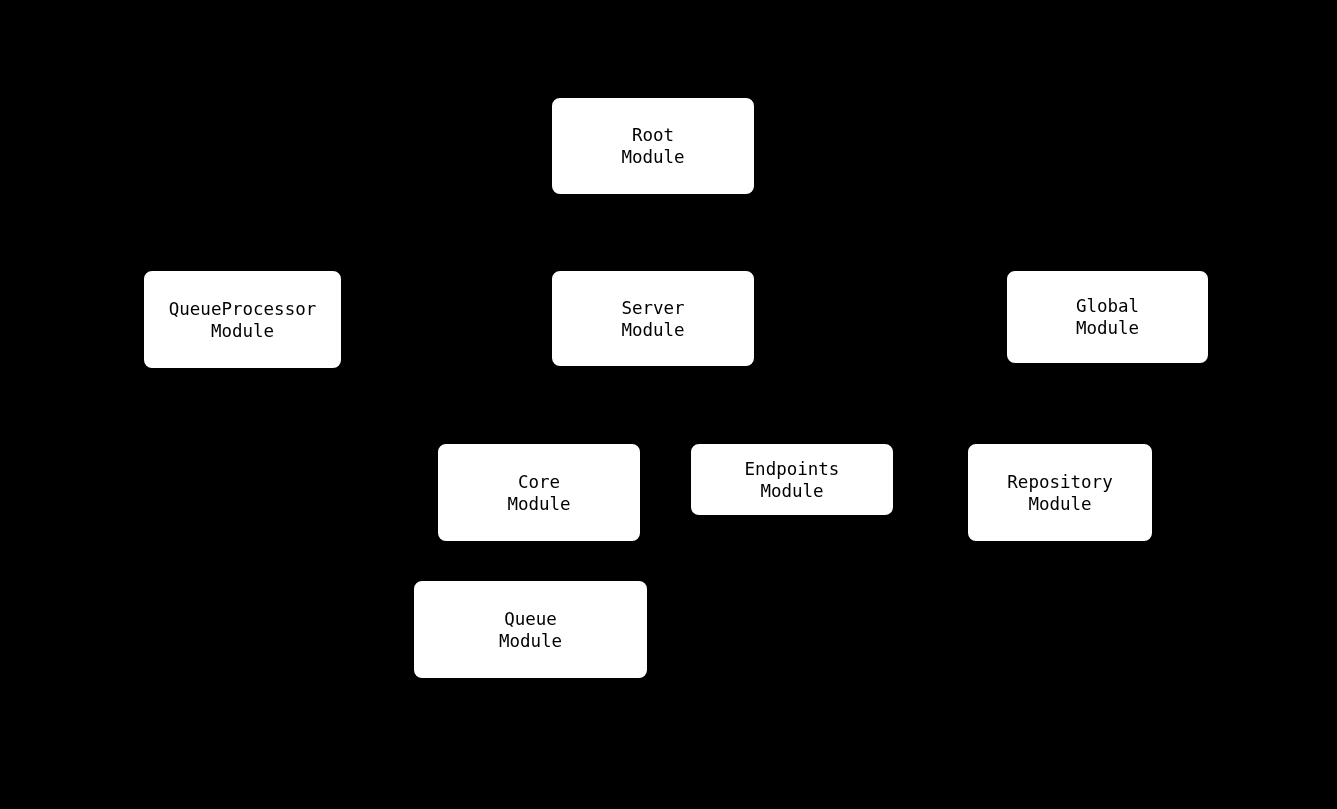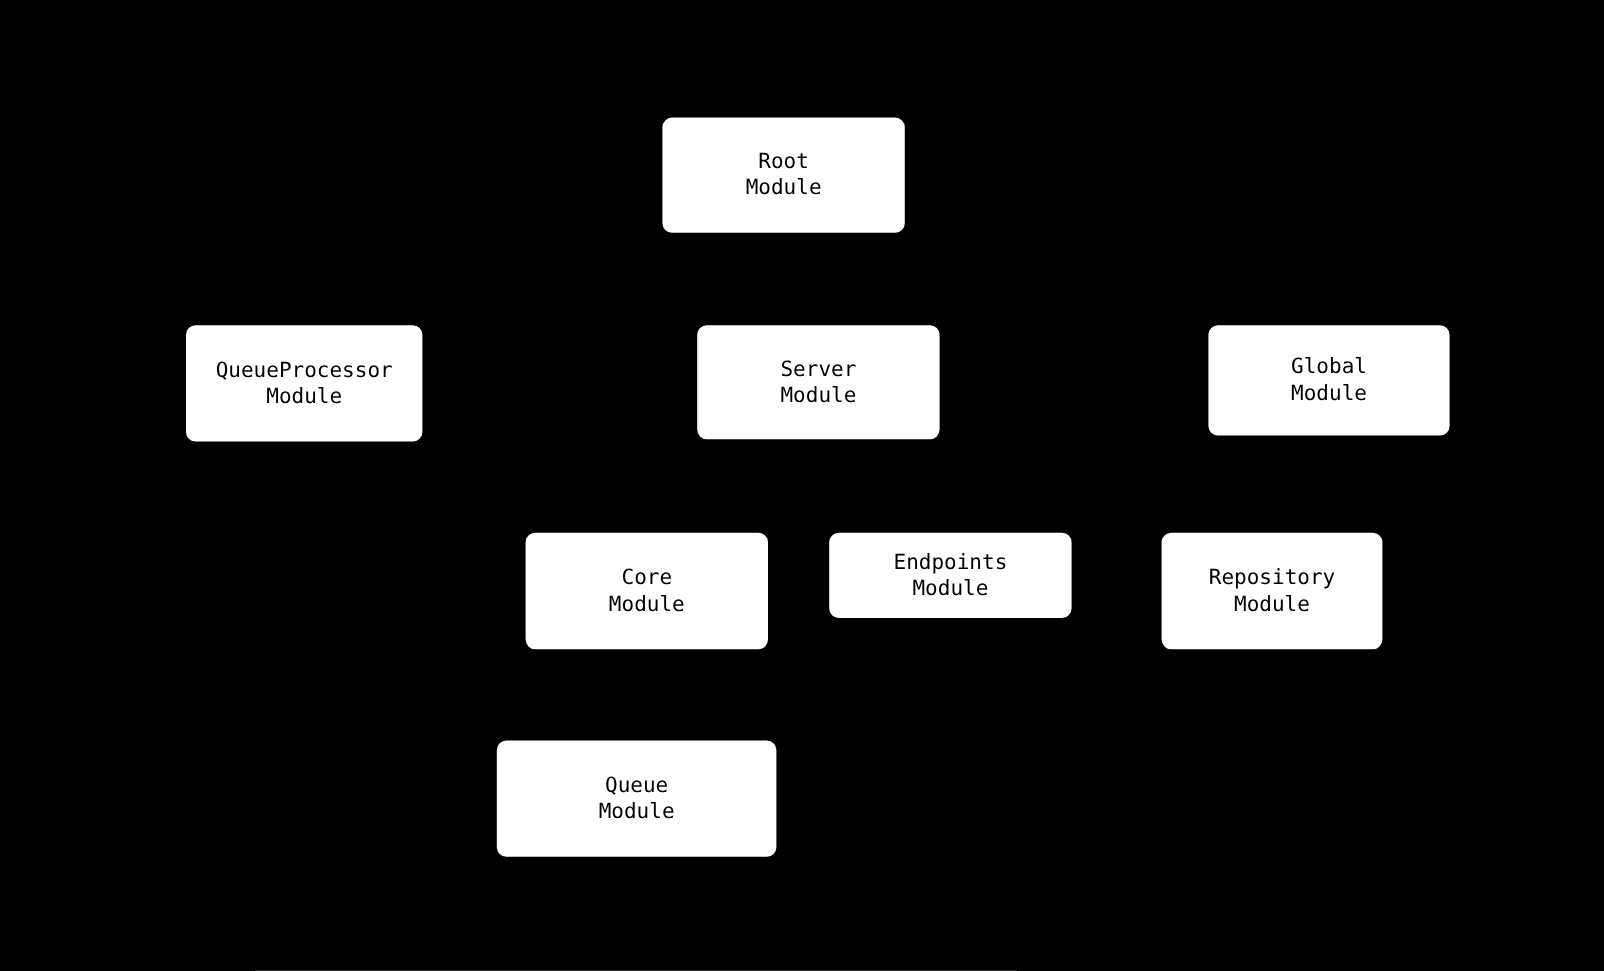--- a/index.html
+++ b/index.html
@@ -70,42 +70,42 @@
         <path d="M 1068 370 L 1068 425" marker-end="url(#arrowhead)" stroke="#000000"></path>
         <path d="M 687 490 L 638 490" marker-end="url(#arrowhead)" stroke="#000000"></path>
         <path d="M 515 545 L 515 598" marker-end="url(#arrowhead)" stroke="#000000"></path>
       </g>
   </svg>
 
   <div class="node" style="left: 548px; top: 94px; width: 210px; height: 104px;">
     <div class="node-label">Root
 Module</div>
   </div>
-  <div class="node" style="left: 151px; top: 267px; width: 205px; height: 105px;">
+  <div class="node" style="left: 140px; top: 267px; width: 205px; height: 105px;">
     <div class="node-label">QueueProcessor
 Module</div>
   </div>
-  <div class="node" style="left: 577px; top: 267px; width: 210px; height: 103px;">
+  <div class="node" style="left: 548px; top: 267px; width: 210px; height: 103px;">
     <div class="node-label">Server
 Module</div>
   </div>
   <div class="node" style="left: 964px; top: 267px; width: 209px; height: 100px; margin-left: 39px;">
     <div class="node-label">Global
 Module</div>
   </div>
   <div class="node" style="left: 410px; top: 440px; width: 210px; height: 105px; margin-left: 24px;">
     <div class="node-label">Core
 Module</div>
   </div>
   <div class="node" style="left: 687px; top: 440px; width: 210px; height: 79px;">
     <div class="node-label">Endpoints
 Module</div>
   </div>
   <div class="node" style="left: 964px; top: 440px; width: 192px; height: 105px;">
     <div class="node-label">Repository
 Module</div>
   </div>
-  <div class="node" style="left: 410px; top: 613px; width: 241px; height: 105px;">
+  <div class="node" style="left: 410px; top: 577px; width: 241px; height: 105px;">
     <div class="node-label">Queue
 Module</div>
   </div>
 
 </div>
 
 </body></html>

